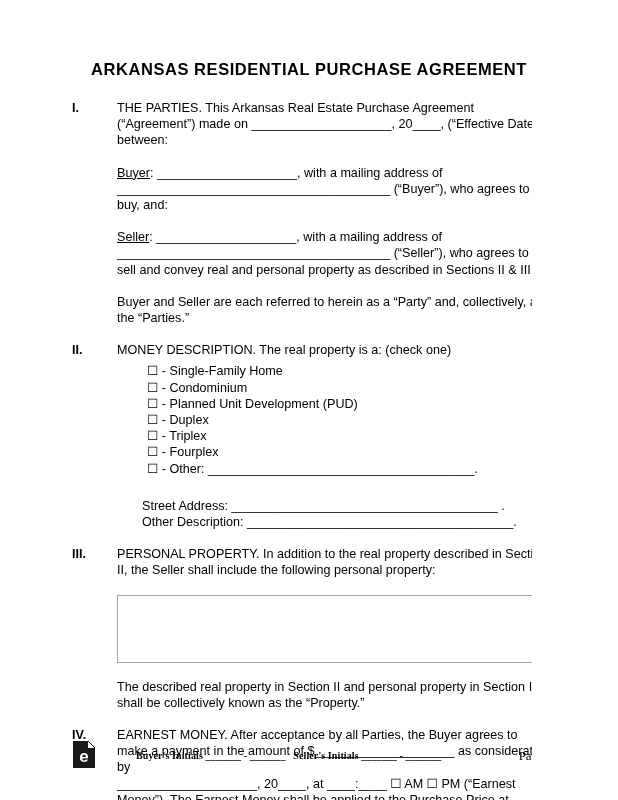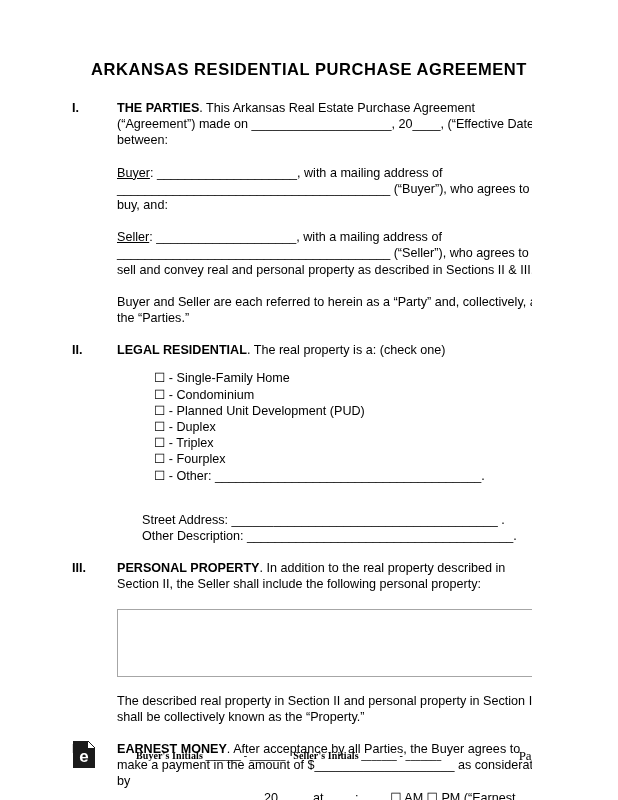--- a/index.html
+++ b/index.html
@@ -55,26 +55,26 @@
     flex: 1 1 auto;
     font-size: 12.6px;
     line-height: 16.2px;
   }
   .sec-body p {
     margin: 0;
   }
   .p-gap {
     height: 16px;
   }
-  b, .bold { font-weight: bold; }
+  b, .bold { font-weight: normal; }
   .u { text-decoration: underline; margin-top: 22px; }
 
   
   .cb-list {
-    margin: 12px;
+    margin: 5px;
     padding: 0 0 0 25px;
     list-style: none;
   }
   .cb-row {
     font-size: 12.6px;
     line-height: 16.2px;
     white-space: nowrap;
   }
   .cbox {
     font-size: 12.6px;
@@ -159,21 +159,21 @@
         <div class="p-gap"></div>
         <p>Buyer and Seller are each referred to herein as a “Party” and, collectively, as the “Parties.”</p>
       </div>
     </div>
 
     <div class="p-gap"></div>
 
     <div class="section">
       <div class="sec-num">II.</div>
       <div class="sec-body">
-        <p><b>LEGAL RESIDENTIAL</b><span>. The real property is a: (check one)</span></p>
+        <p><b>MONEY DESCRIPTION</b><span>. The real property is a: (check one)</span></p>
         <ul class="cb-list">
           <li class="cb-row"><span class="cbox">☐</span> <span>- Single-Family Home</span></li>
           <li class="cb-row"><span class="cbox">☐</span> <span>- Condominium</span></li>
           <li class="cb-row"><span class="cbox">☐</span> <span>- Planned Unit Development (PUD)</span></li>
           <li class="cb-row"><span class="cbox">☐</span> <span>- Duplex</span></li>
           <li class="cb-row"><span class="cbox">☐</span> <span>- Triplex</span></li>
           <li class="cb-row"><span class="cbox">☐</span> <span>- Fourplex</span></li>
           <li class="cb-row"><span class="cbox">☐</span> <span>- Other: ______________________________________.</span></li>
         </ul>
         <div class="p-gap"></div>

